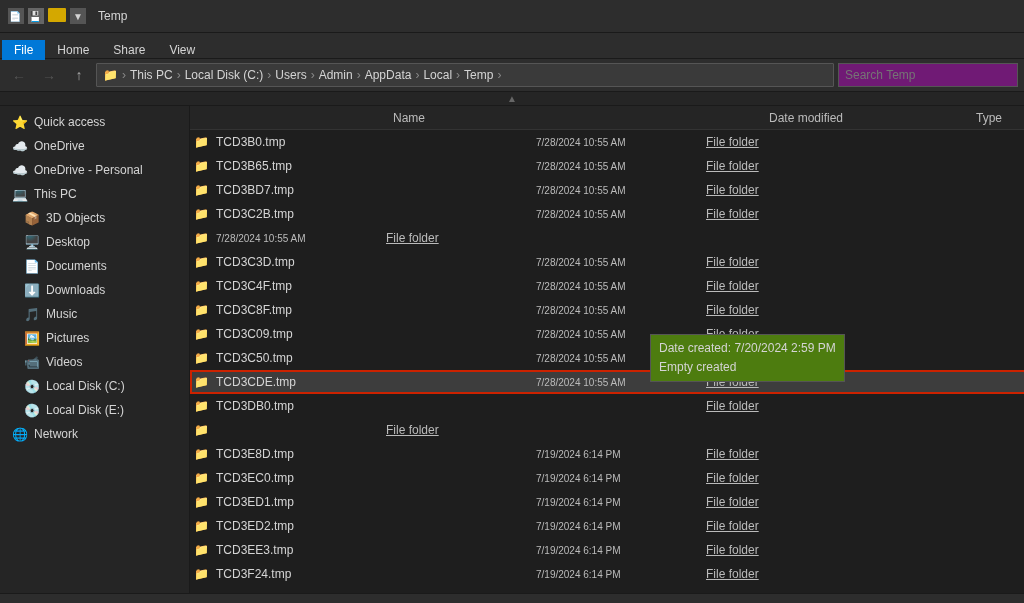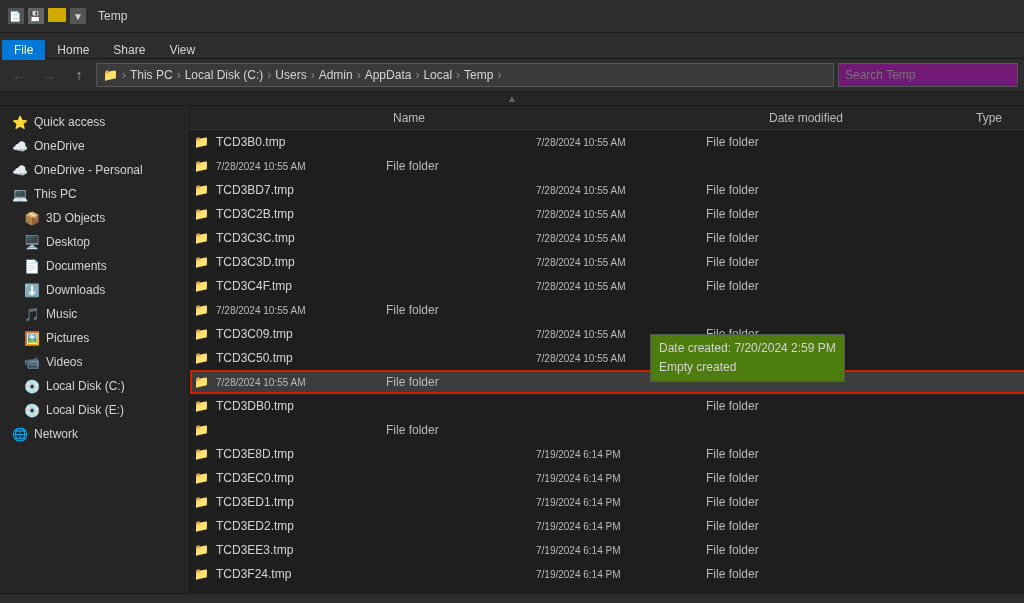--- a/index.html
+++ b/index.html
@@ -213,20 +213,21 @@
     }
     .file-date {
       width: 170px;
       font-size: 10px;
       color: #bbb;
     }
     .file-type {
       width: 120px;
       font-size: 12px;
       color: #bbb;
+      text-decoration: underline;
     }
     .file-size {
       width: 80px;
       font-size: 12px;
       color: #bbb;
     }
 
     
     .tooltip {
       background: #4d7c0f;
@@ -397,81 +398,83 @@
 
     <div class="file-row">
     <span class="file-icon folder-icon-color">📁</span>
     <span class="file-name">TCD3B0.tmp</span>
     <span class="file-date">7/28/2024 10:55 AM</span>
     <span class="file-type">File folder</span>
     <span class="file-size"></span>
   </div>
         <div class="file-row">
     <span class="file-icon folder-icon-color">📁</span>
+    <span class="file-name">TCD3B65.tmp</span>
     <span class="file-date">7/28/2024 10:55 AM</span>
     <span class="file-type">File folder</span>
     <span class="file-size"></span>
   </div>
         <div class="file-row">
     <span class="file-icon folder-icon-color">📁</span>
     <span class="file-name">TCD3BD7.tmp</span>
     <span class="file-date">7/28/2024 10:55 AM</span>
     <span class="file-type">File folder</span>
     <span class="file-size"></span>
   </div>
         <div class="file-row">
     <span class="file-icon folder-icon-color">📁</span>
     <span class="file-name">TCD3C2B.tmp</span>
     <span class="file-date">7/28/2024 10:55 AM</span>
     <span class="file-type">File folder</span>
     <span class="file-size"></span>
   </div>
         <div class="file-row">
     <span class="file-icon folder-icon-color">📁</span>
-    <span class="file-name">TCD3C3C.tmp</span>
     <span class="file-date">7/28/2024 10:55 AM</span>
     <span class="file-type">File folder</span>
     <span class="file-size"></span>
   </div>
         <div class="file-row">
     <span class="file-icon folder-icon-color">📁</span>
     <span class="file-name">TCD3C3D.tmp</span>
     <span class="file-date">7/28/2024 10:55 AM</span>
     <span class="file-type">File folder</span>
     <span class="file-size"></span>
   </div>
         <div class="file-row">
     <span class="file-icon folder-icon-color">📁</span>
     <span class="file-name">TCD3C4F.tmp</span>
     <span class="file-date">7/28/2024 10:55 AM</span>
     <span class="file-type">File folder</span>
     <span class="file-size"></span>
   </div>
         <div class="file-row">
     <span class="file-icon folder-icon-color">📁</span>
+    <span class="file-name">TCD3C8F.tmp</span>
     <span class="file-date">7/28/2024 10:55 AM</span>
     <span class="file-type">File folder</span>
     <span class="file-size"></span>
   </div>
         <div class="file-row">
     <span class="file-icon folder-icon-color">📁</span>
     <span class="file-name">TCD3C09.tmp</span>
     <span class="file-date">7/28/2024 10:55 AM</span>
     <span class="file-type">File folder</span>
     <span class="file-size"></span>
   </div>
         <div class="file-row">
     <span class="file-icon folder-icon-color">📁</span>
     <span class="file-name">TCD3C50.tmp</span>
     <span class="file-date">7/28/2024 10:55 AM</span>
     <span class="file-type">File folder</span>
     <span class="file-size"></span>
   </div>
         <div class="file-row selected">
     <span class="file-icon folder-icon-color">📁</span>
+    <span class="file-name">TCD3CDE.tmp</span>
     <span class="file-date">7/28/2024 10:55 AM</span>
     <span class="file-type">File folder</span>
     <span class="file-size"></span>
   </div>
         <div class="file-row">
     <span class="file-icon folder-icon-color">📁</span>
     <span class="file-name">TCD3DB0.tmp</span>
     <span class="file-date"></span>
     <span class="file-type">File folder</span>
     <span class="file-size"></span>

